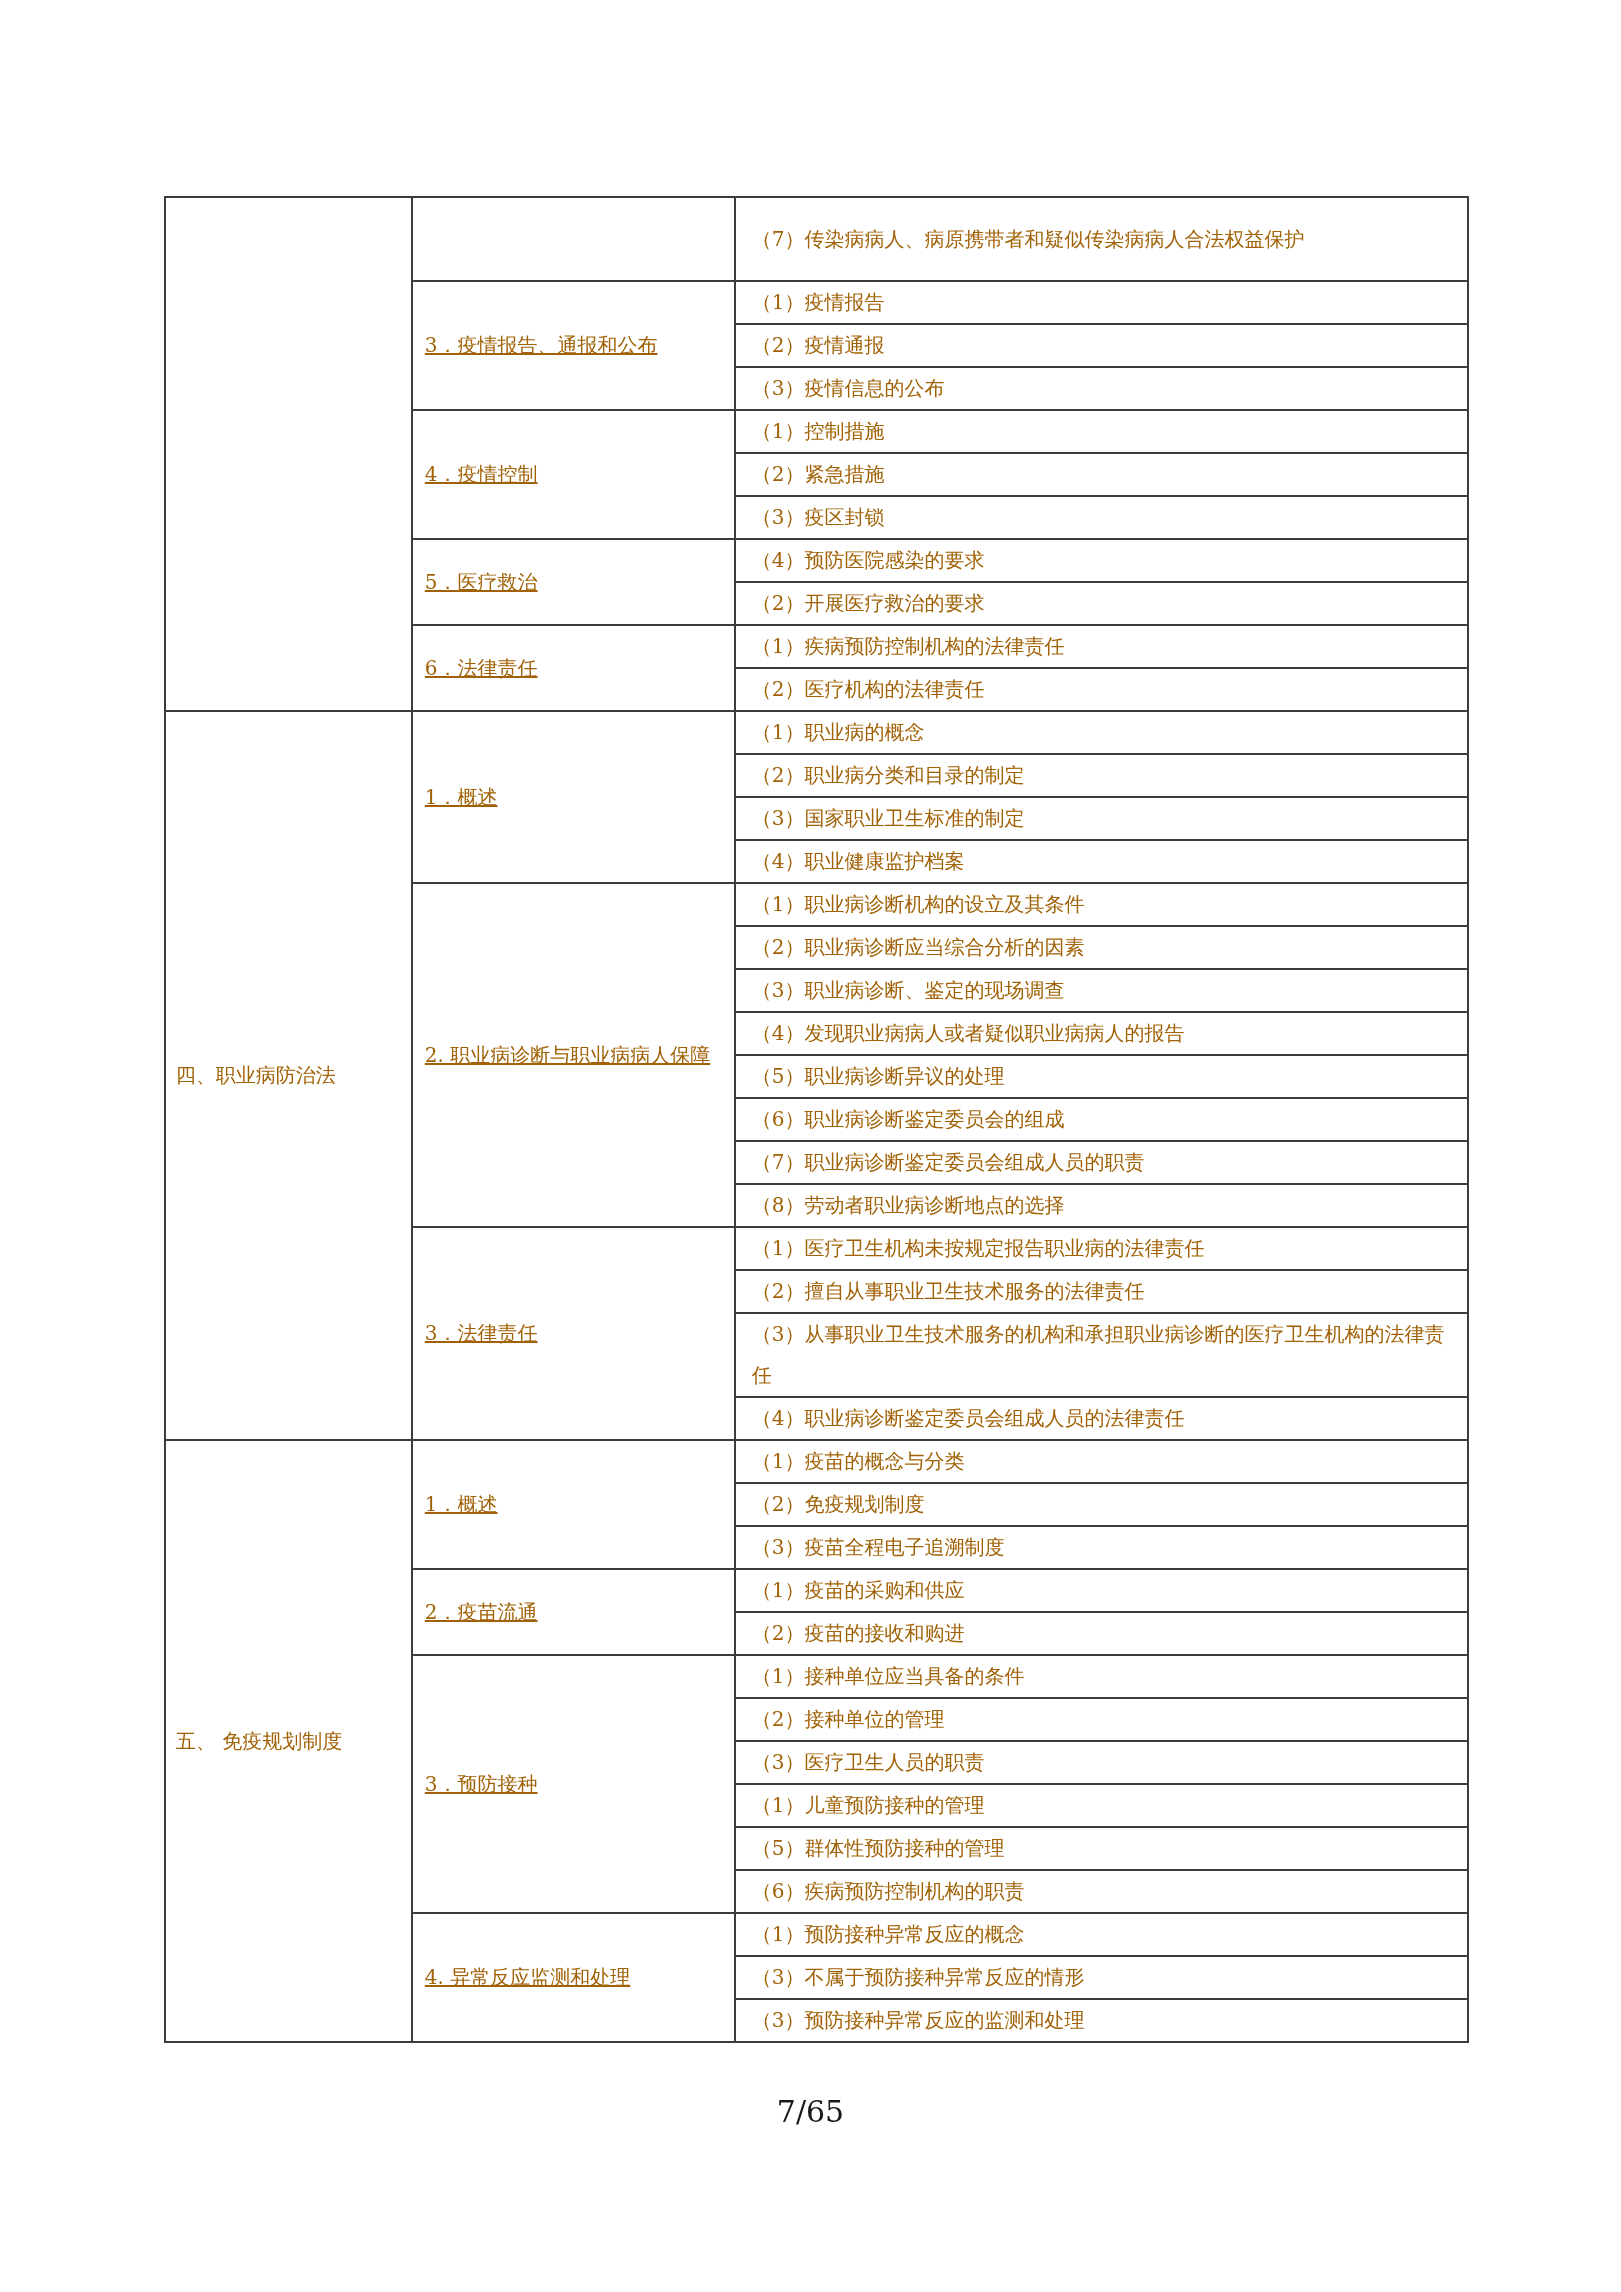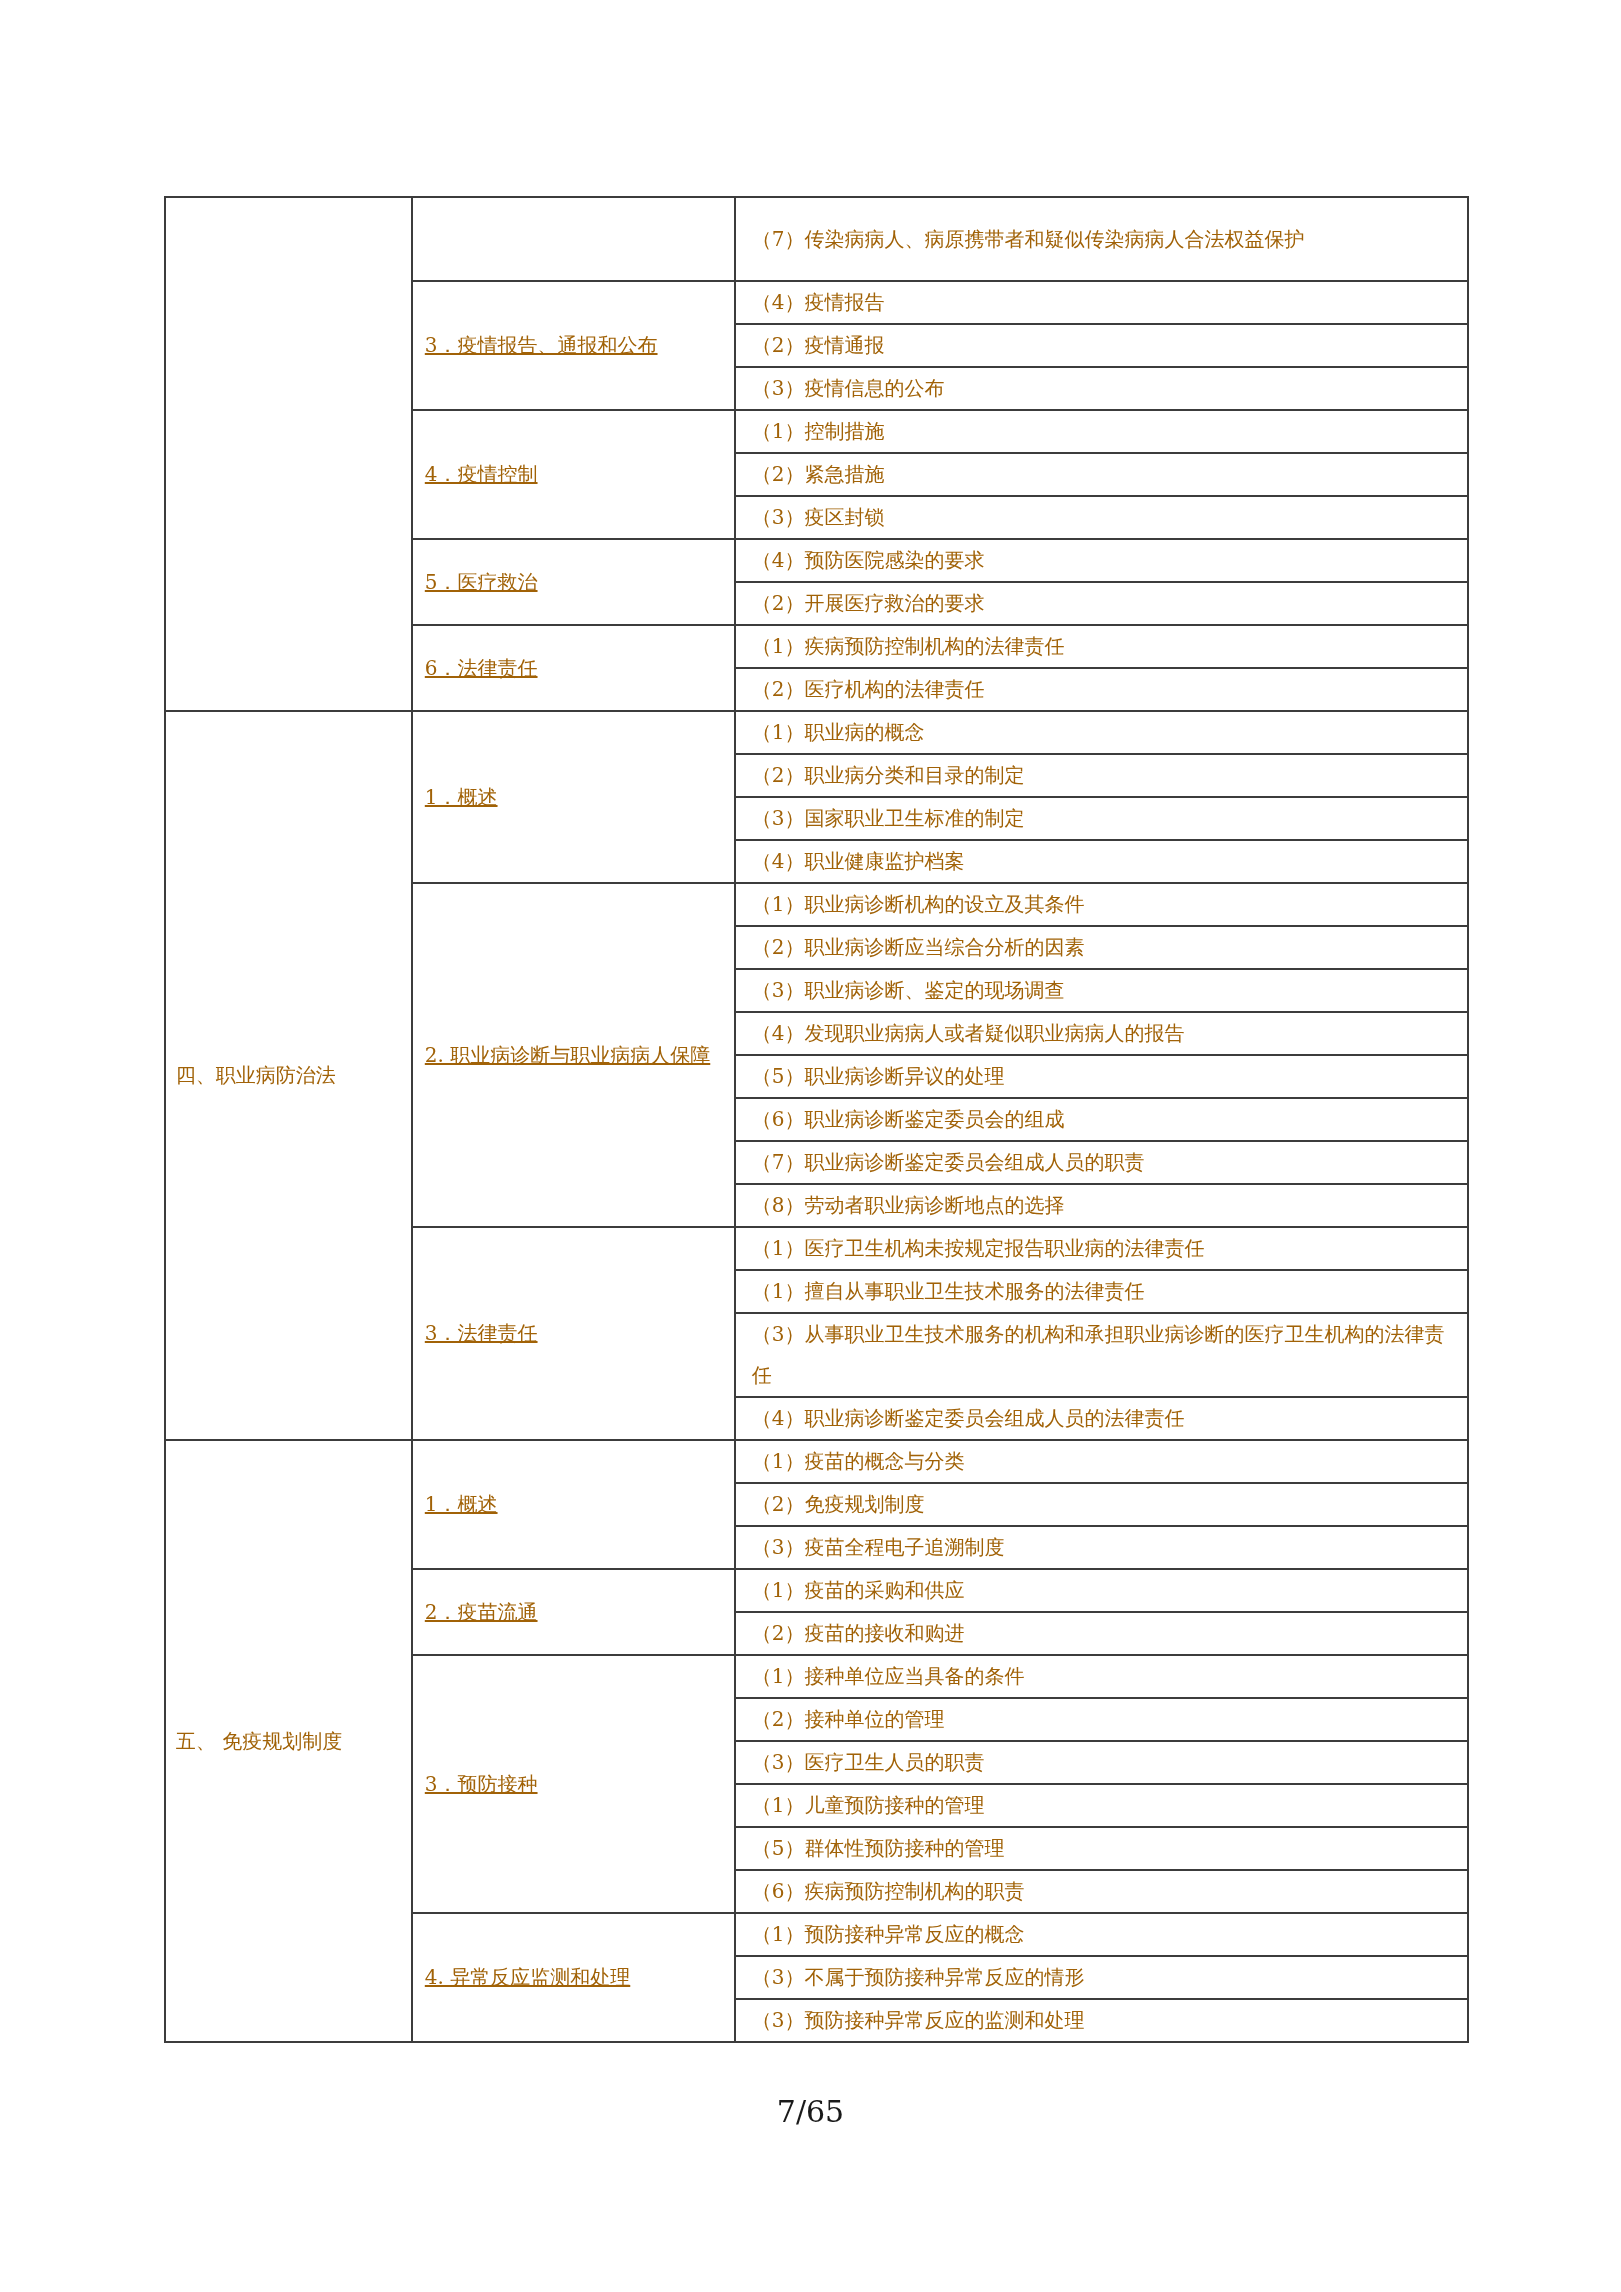--- a/index.html
+++ b/index.html
@@ -61,21 +61,21 @@
   </colgroup>
   <tbody>
 
     <tr class="dbl">
       <td class="c1" rowspan="11"></td>
       <td class="c2"></td>
       <td class="c3">（7）传染病病人、病原携带者和疑似传染病病人合法权益保护</td>
     </tr>
     <tr>
       <td class="c2" rowspan="3">3．疫情报告、通报和公布</td>
-      <td class="c3">（4）疫情报告</td>
+      <td class="c3">（1）疫情报告</td>
     </tr>
     <tr>
       <td class="c3">（2）疫情通报</td>
     </tr>
     <tr>
       <td class="c3">（3）疫情信息的公布</td>
     </tr>
     <tr>
       <td class="c2" rowspan="3">4．疫情控制</td>
       <td class="c3">（1）控制措施</td>
@@ -138,21 +138,21 @@
       <td class="c3">（7）职业病诊断鉴定委员会组成人员的职责</td>
     </tr>
     <tr>
       <td class="c3">（8）劳动者职业病诊断地点的选择</td>
     </tr>
     <tr>
       <td class="c2" rowspan="4">3．法律责任</td>
       <td class="c3">（1）医疗卫生机构未按规定报告职业病的法律责任</td>
     </tr>
     <tr>
-      <td class="c3">（1）擅自从事职业卫生技术服务的法律责任</td>
+      <td class="c3">（2）擅自从事职业卫生技术服务的法律责任</td>
     </tr>
     <tr class="dbl">
       <td class="c3">（3）从事职业卫生技术服务的机构和承担职业病诊断的医疗卫生机构的法律责任</td>
     </tr>
     <tr>
       <td class="c3">（4）职业病诊断鉴定委员会组成人员的法律责任</td>
     </tr>
 
     <tr class="sec-start">
       <td class="c1" rowspan="14">五、 免疫规划制度</td>

